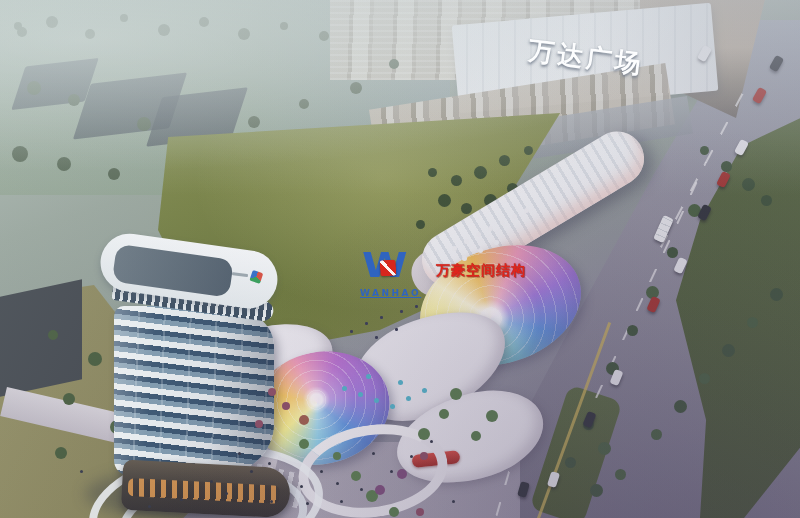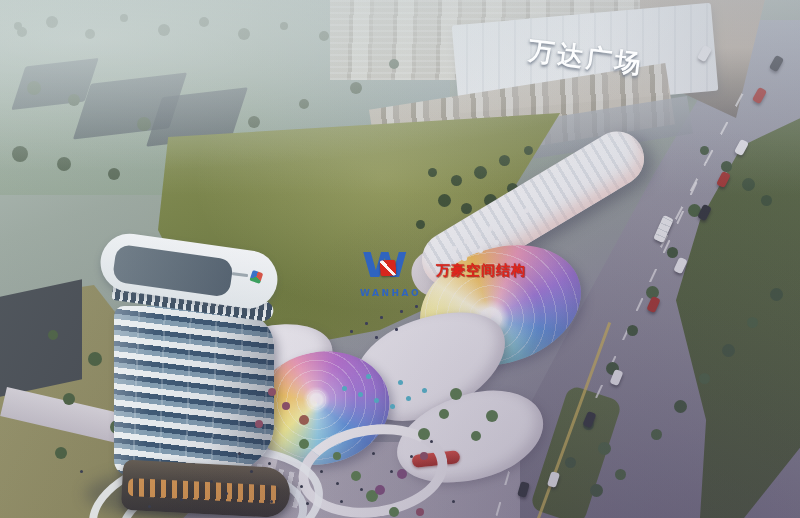--- a/index.html
+++ b/index.html
@@ -180,21 +180,21 @@
     background:radial-gradient(ellipse at 85% 110%,rgba(70,60,95,.30),transparent 55%),
       linear-gradient(118deg,rgba(196,210,212,.20) 0%,rgba(160,150,170,.08) 45%,rgba(100,88,120,.20) 100%);}
 
   
   .wm{left:358px;top:248px;width:220px;height:64px;z-index:30;}
   .wm-w{left:4px;top:0;font-weight:900;font-size:33px;line-height:36px;color:var(--wm-blue,#2c63c6);
     transform:scaleX(1.25);transform-origin:left;opacity:.95;}
   .wm-badge{left:22px;top:12px;width:16px;height:16px;background:var(--badge-red,#d7271d);border-radius:3px;
     transform:rotate(-4deg);box-shadow:0 1px 2px rgba(0,0,0,.35);
     background-image:linear-gradient(50deg,transparent 42%,rgba(255,255,255,.95) 42% 56%,transparent 56%);}
-  .wm-brand{left:2px;top:40px;font-size:9px;font-weight:700;letter-spacing:2.5px;color:var(--wm-blue,#2c63c6);opacity:.95;}
+  .wm-brand{left:2px;top:40px;font-size:9px;font-weight:700;letter-spacing:2.5px;color:var(--wm-blue,#2c63c6);opacity:.95;text-decoration:underline;}
   .wm-line1{left:78px;top:14px;font-size:14px;font-weight:700;letter-spacing:1px;color:var(--wm-red,#e0251c);
     white-space:nowrap;text-shadow:1px 1px 0 rgba(120,10,0,.45),0 0 1px rgba(90,0,0,.6);}
   .wm-line2{left:46px;top:33px;font-family:"DejaVu Serif","Liberation Serif",serif;font-size:15px;font-weight:700;
     letter-spacing:.5px;color:var(--wm-red,#e0251c);white-space:nowrap;
     text-shadow:1px 1px 0 rgba(120,10,0,.45),0 0 1px rgba(90,0,0,.6);}
 </style>
 </head>
 <body>
 
 <div id="stage">

